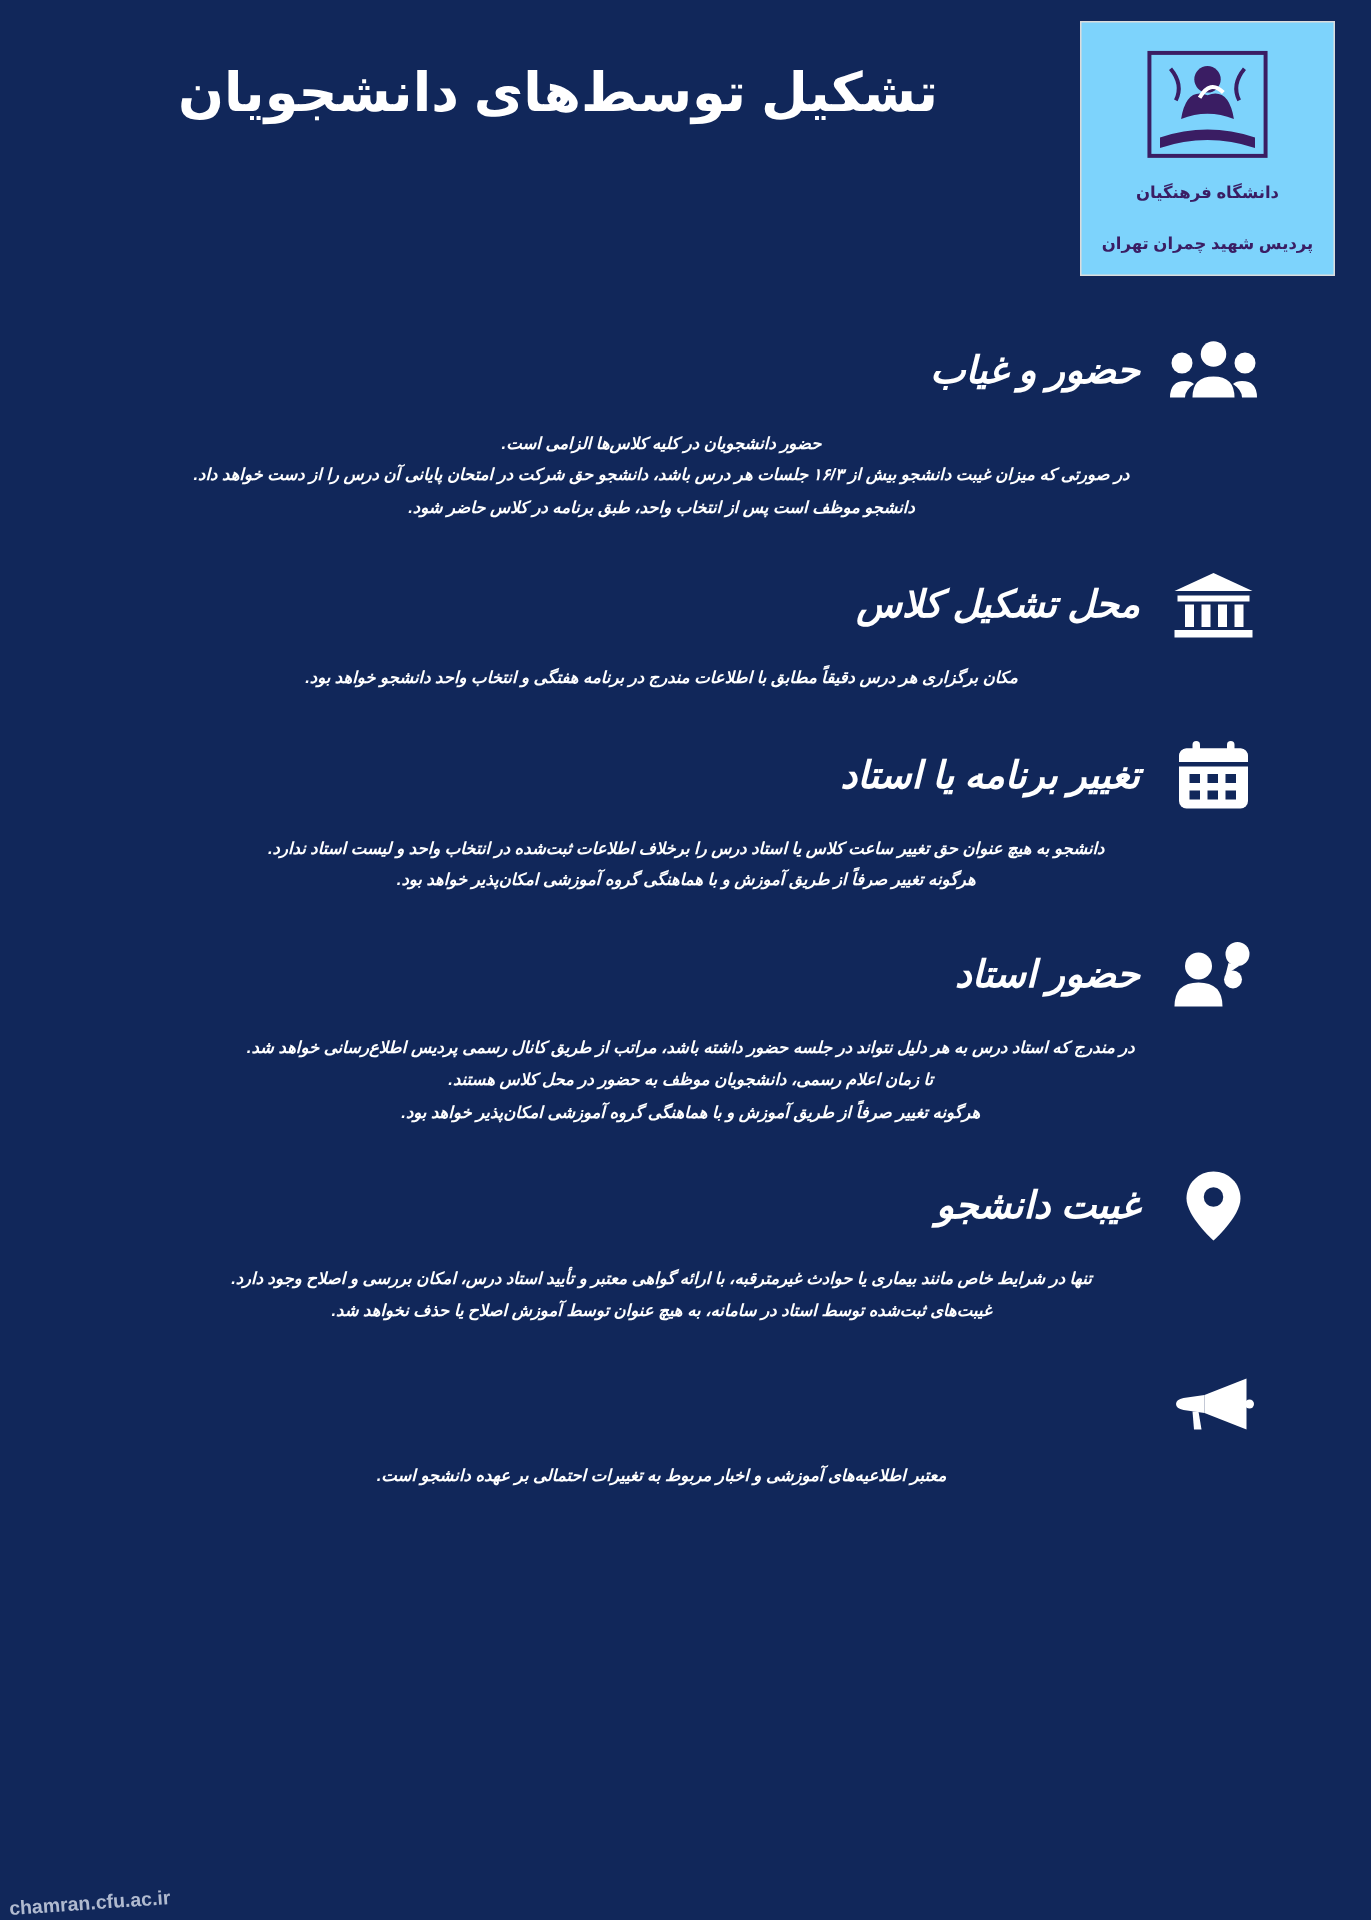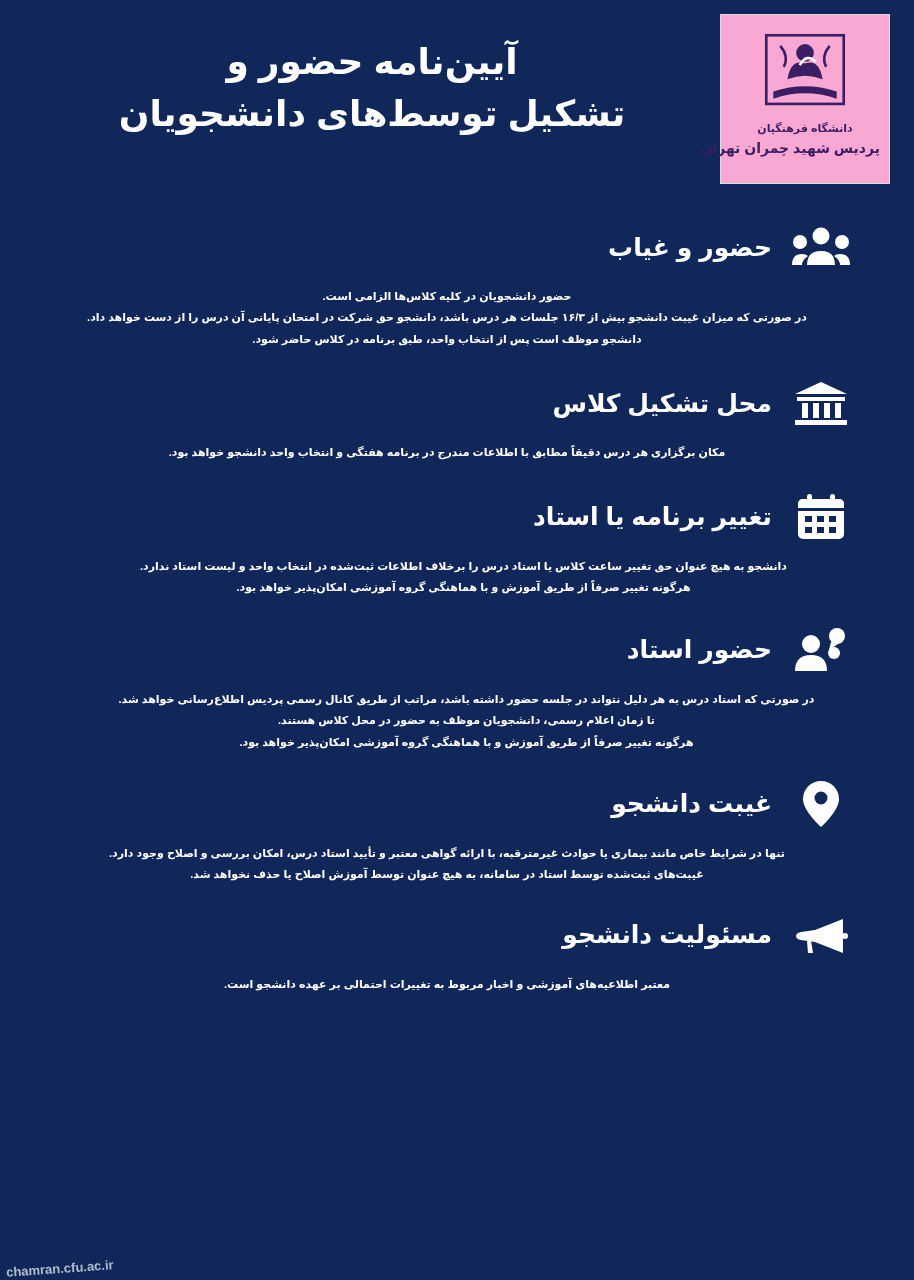--- a/index.html
+++ b/index.html
@@ -28,21 +28,21 @@
   .header {
     position: relative;
     height: 200px;
   }
   .logo-box {
     position: absolute;
     top: 14px;
     right: 24px;
     width: 168px;
     height: 168px;
-    background: #f9a8d4;
+    background: #7dd3fc;
     border: 1px solid #dcdcdc;
     display: flex;
     align-items: center;
     justify-content: center;
   }
   .logo-inner {
     width: 150px;
     height: 150px;
     position: relative;
   }
@@ -61,42 +61,43 @@
     text-align: center;
     color: #3a1d63;
     font-weight: bold;
     white-space: nowrap;
   }
   .logo-text-1 {
     top: 98px;
     font-size: 11px;
   }
   .logo-text-2 {
-    top: 116px;
-    font-size: 14px;
+    top: 132px;
+    font-size: 11px;
   }
 
   .title-wrap {
     position: absolute;
     top: 36px;
     right: 210px;
     left: 40px;
     text-align: center;
   }
   .title-line {
     font-size: 36px;
     font-weight: bold;
     line-height: 1.45;
     color: #ffffff;
     letter-spacing: 0px;
   }
 
   
   .sections {
-    padding: 6px 4px 0 0;
+    padding: 6px 16px 0 0;
+    font-style: italic;
   }
   .section {
     position: relative;
     padding: 0 58px 0 46px;
     margin-bottom: 14px;
   }
   .sec-head {
     display: flex;
     align-items: center;
     justify-content: flex-start;
@@ -171,21 +172,20 @@
           <path d="M44 40 q8 -14 18 -4" fill="none" stroke="#ffffff" stroke-width="3"></path>
           <path d="M22 18 q10 12 4 24" fill="none" stroke="#3a1d63" stroke-width="3"></path>
           <path d="M78 18 q-10 12 -4 24" fill="none" stroke="#3a1d63" stroke-width="3"></path>
         </svg>
         <div class="logo-text-1">دانشگاه فرهنگیان</div>
         <div class="logo-text-2">پردیس شهید چمران تهران</div>
       </div>
     </div>
 
     <div class="title-wrap">
-      <div class="title-line">آیین‌نامه حضور و</div>
       <div class="title-line">تشکیل توسط‌های دانشجویان</div>
     </div>
   </div>
 
   <div class="sections">
 
     <div class="section s1">
       <div class="sec-head">
         <div class="sec-icon">
           <svg width="58" height="44" viewBox="0 0 58 44">
@@ -260,21 +260,21 @@
             <circle cx="18" cy="17" r="9" fill="#ffffff"></circle>
             <path d="M2 44 q0 -16 16 -16 q16 0 16 16 z" fill="#ffffff"></path>
             <circle cx="44" cy="9" r="8" fill="#ffffff"></circle>
             <path d="M38 15 L36 23 L45 17 Z" fill="#ffffff"></path>
             <circle cx="41" cy="26" r="6" fill="#ffffff"></circle>
           </svg>
         </div>
         <div class="sec-title">حضور استاد</div>
       </div>
       <div class="sec-body">
-        <p>در صورتی که استاد درس به هر دلیل نتواند در جلسه حضور داشته باشد، مراتب از طریق کانال رسمی پردیس اطلاع‌رسانی خواهد شد.</p>
+        <p>در مندرج که استاد درس به هر دلیل نتواند در جلسه حضور داشته باشد، مراتب از طریق کانال رسمی پردیس اطلاع‌رسانی خواهد شد.</p>
         <p>تا زمان اعلام رسمی، دانشجویان موظف به حضور در محل کلاس هستند.</p>
         <p>هرگونه تغییر صرفاً از طریق آموزش و با هماهنگی گروه آموزشی امکان‌پذیر خواهد بود.</p>
       </div>
     </div>
 
     <div class="section s5">
       <div class="sec-head">
         <div class="sec-icon">
           <svg width="40" height="50" viewBox="0 0 40 50">
             <path d="M20 2 C10 2 2 10 2 20 C2 32 20 48 20 48 C20 48 38 32 38 20 C38 10 30 2 20 2 Z" fill="#ffffff"></path>
@@ -292,21 +292,20 @@
     <div class="section s6">
       <div class="sec-head">
         <div class="sec-icon">
           <svg width="56" height="44" viewBox="0 0 56 44">
             <path d="M50 6 L22 17 L22 29 L50 40 Z" fill="#ffffff"></path>
             <path d="M22 17 L8 19 Q3 20 3 23 Q3 26 8 27 L22 29 Z" fill="#ffffff"></path>
             <path d="M14 28 L18 28 L20 40 L15 40 Z" fill="#ffffff"></path>
             <circle cx="52" cy="23" r="3" fill="#ffffff"></circle>
           </svg>
         </div>
-        <div class="sec-title">مسئولیت دانشجو</div>
       </div>
       <div class="sec-body">
         <p>معتبر اطلاعیه‌های آموزشی و اخبار مربوط به تغییرات احتمالی بر عهده دانشجو است.</p>
       </div>
     </div>
 
   </div>
 
   <div class="footer-url">chamran.cfu.ac.ir</div>
 </div>

